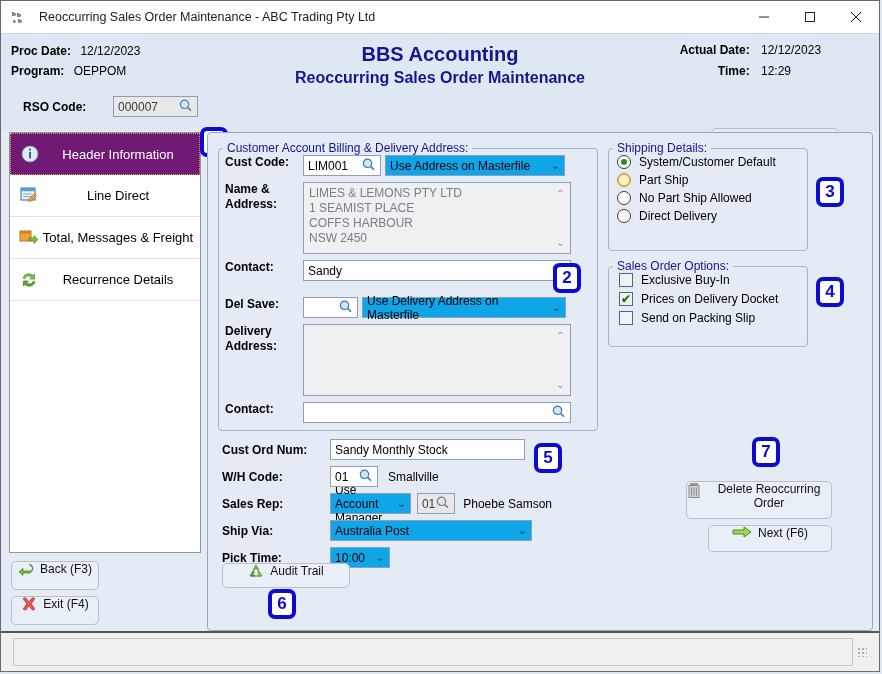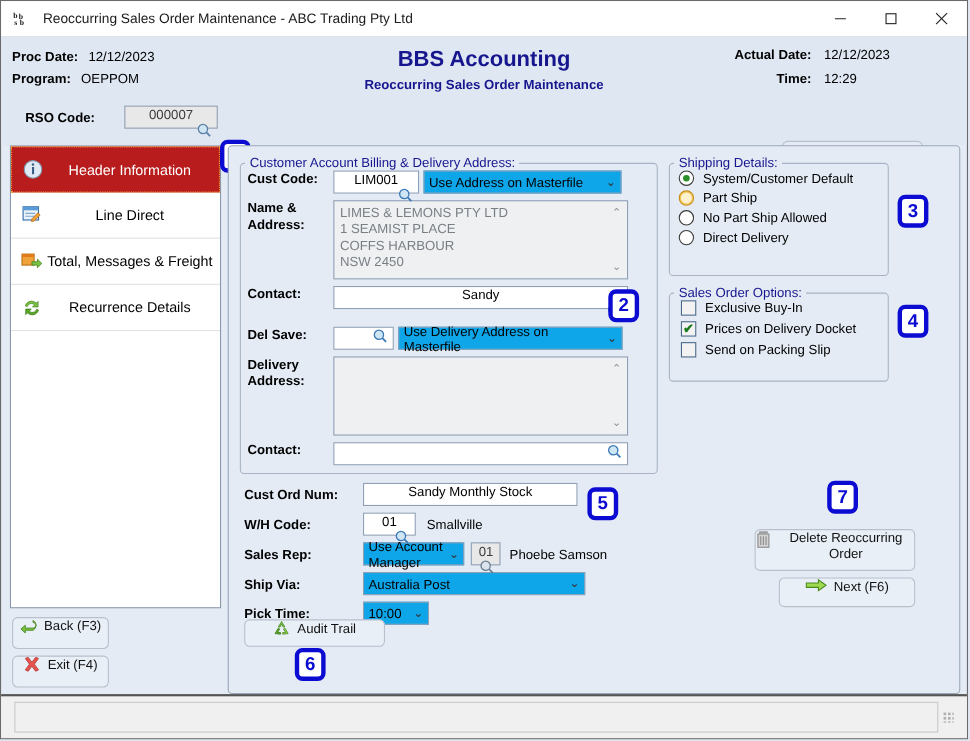--- a/index.html
+++ b/index.html
@@ -31,22 +31,22 @@
   }
   .hdr-left{position:absolute;left:10px;top:10px;font-size:12px;}
   .hdr-left .row{margin-bottom:6px;}
   .hdr-left b{font-weight:bold;}
   .hdr-left .val{margin-left:6px;font-weight:normal;}
   .hdr-title{
     position:absolute;left:0;right:0;top:8px;text-align:center;
     color:#16168e;font-weight:bold;pointer-events:none;
   }
   .hdr-title .t1{font-size:20px;line-height:25px;}
-  .hdr-title .t2{font-size:12px;line-height:21px;}
-  .hdr-right{position:absolute;right:56px;top:9px;text-align:right;font-size:12px;}
+  .hdr-title .t2{font-size:16px;line-height:21px;}
+  .hdr-right{position:absolute;right:44px;top:9px;text-align:right;font-size:12px;}
   .hdr-right .row{margin-bottom:7px;white-space:nowrap;}
   .hdr-right .val{display:inline-block;width:74px;text-align:left;margin-left:8px;font-weight:normal;}
   .rso-row{position:absolute;left:22px;top:62px;display:flex;align-items:center;gap:0;}
   .rso-row .lbl{font-weight:bold;width:90px;}
   .newbtn{
     position:absolute;right:40px;top:94px;width:128px;height:38px;
     border:1px solid #b9c0cb;border-radius:5px;background:#e4ebf5;
     color:#a8aeb8;font-size:12px;display:flex;align-items:center;gap:5px;
     justify-content:center;padding:0 4px;box-sizing:border-box;
   }
@@ -57,21 +57,21 @@
   .navlist{
     background:#fff;border:1px solid #8a98ab;flex:1;box-sizing:border-box;
     overflow:hidden;
   }
   .navitem{
     height:42px;display:flex;align-items:center;border-bottom:1px solid #dfe2e6;
     padding:0 6px;box-sizing:border-box;
   }
   .navitem .ico{width:26px;flex:0 0 26px;display:flex;align-items:center;justify-content:center;}
   .navitem .lbl{flex:1;text-align:center;font-size:13px;}
-  .navitem.sel{background:#b91c1c;border:1px dotted #f0a030;}
+  .navitem.sel{background:#701a75;border:1px dotted #f0a030;}
   .navitem.sel .lbl{color:#fff;}
   .leftbtns{display:flex;gap:6px;padding:8px 0 6px 2px;}
   .btn{
     border:1px solid #b9c0cb;border-radius:5px;background:#e9eff7;
     display:flex;justify-content:center;gap:6px;
     font-size:12px;box-sizing:border-box;color:#111;
   }
   .btn-save{width:86px;height:64px;}
   .btn-save .txt{line-height:15px;text-align:center;}
   .stackbtns{display:flex;flex-direction:column;gap:6px;}
@@ -87,21 +87,21 @@
     position:absolute;box-sizing:border-box;
   }
   legend{color:#16168e;font-size:12px;padding:0 4px;margin-left:4px;}
   .fs-cust{left:10px;top:8px;width:380px;height:290px;}
   .fs-ship{left:400px;top:8px;width:200px;height:110px;}
   .fs-opts{left:400px;top:126px;width:200px;height:88px;}
   .frow{display:flex;align-items:flex-start;margin:0 0 6px 6px;}
   .frow .lbl{font-weight:bold;font-size:12px;width:78px;flex:0 0 78px;line-height:15px;}
   .inp{
     border:1px solid #8fa0b6;background:#fff;height:21px;box-sizing:border-box;
-    display:flex;align-items:center;padding:0 4px;font-size:12px;position:relative;flex-direction:column;
+    display:flex;align-items:center;padding:0 4px;font-size:12px;position:relative;
   }
   .inp.dis{background:#e8e8e8;color:#3c3c3c;}
   .inp .mag{margin-left:auto;}
   .sel-ctl{
     border:1px solid #8fa0b6;background:#0ea5e9;height:21px;box-sizing:border-box;
     display:flex;align-items:center;padding:0 4px;font-size:12px;
   }
   .sel-ctl .cv{flex:1;}
   .sel-ctl .chev{color:#333;font-size:11px;margin-left:4px;}
   .txtarea{

